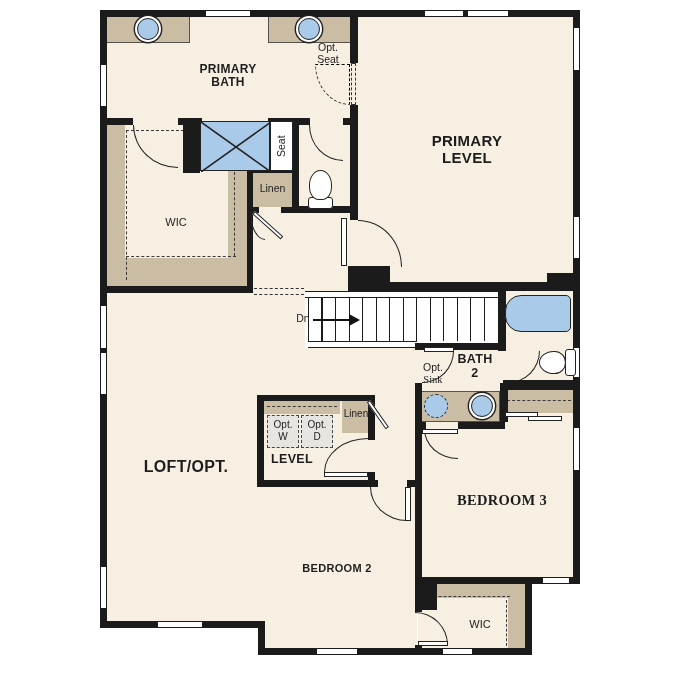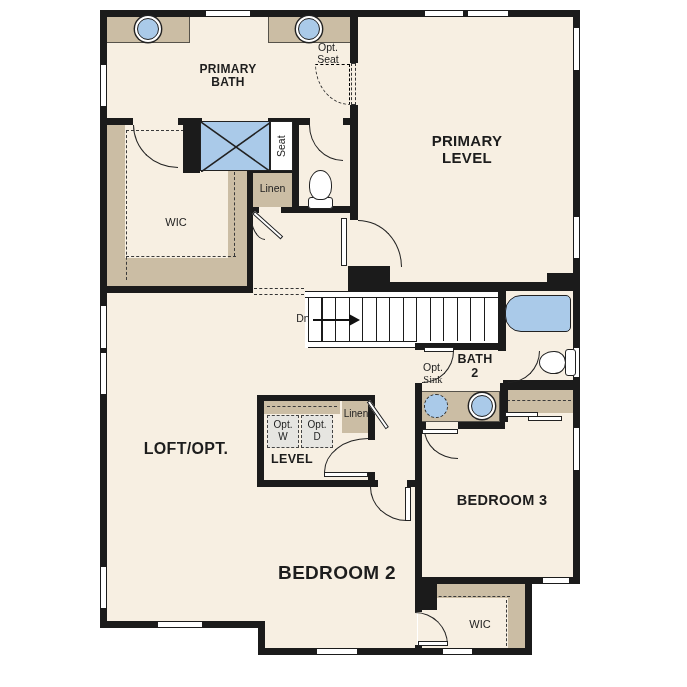--- a/index.html
+++ b/index.html
@@ -214,22 +214,22 @@
   <div class="lbl sm" style="left:151px;top:216px;width:50px;font-size:11px;">WIC</div>
   <div class="lbl sm" style="left:292px;top:313px;width:22px;font-size:10.5px;">Dn</div>
   <div class="lbl" style="left:453px;top:352px;width:44px;font-size:12.5px;">
     <span style="display:block;">BATH</span>
     <span style="display:block;">2</span>
   </div>
   <div class="lbl sm" style="left:415px;top:362px;width:36px;font-size:10.5px;">
     <span style="display:block;">Opt.</span>
     <span style="display:block;font-family:Liberation Serif, serif;">Sink</span>
   </div>
-  <div class="lbl" style="left:106px;top:440px;width:160px;font-size:16px;">
+  <div class="lbl" style="left:106px;top:458px;width:160px;font-size:16px;">
     <span style="display:block;">LOFT/OPT.</span>
   </div>
   <div class="lbl" style="left:264px;top:452px;width:56px;font-size:12.5px;">LEVEL</div>
   <div class="lbl sm" style="left:341px;top:408px;width:30px;font-size:10px;">Linen</div>
-  <div class="lbl" style="left:267px;top:562px;width:140px;font-size:19px;">BEDROOM 2</div>
-  <div class="lbl" style="left:432px;top:492px;width:140px;font-size:14.5px;">BEDROOM 3</div>
+  <div class="lbl" style="left:267px;top:562px;width:140px;font-size:11px;">BEDROOM 2</div>
+  <div class="lbl" style="left:432px;top:492px;width:140px;font-size:14.5px;font-family:Liberation Serif, serif;">BEDROOM 3</div>
   <div class="lbl sm" style="left:455px;top:618px;width:50px;font-size:11px;">WIC</div>
 
 </div>
 
 </body></html>

